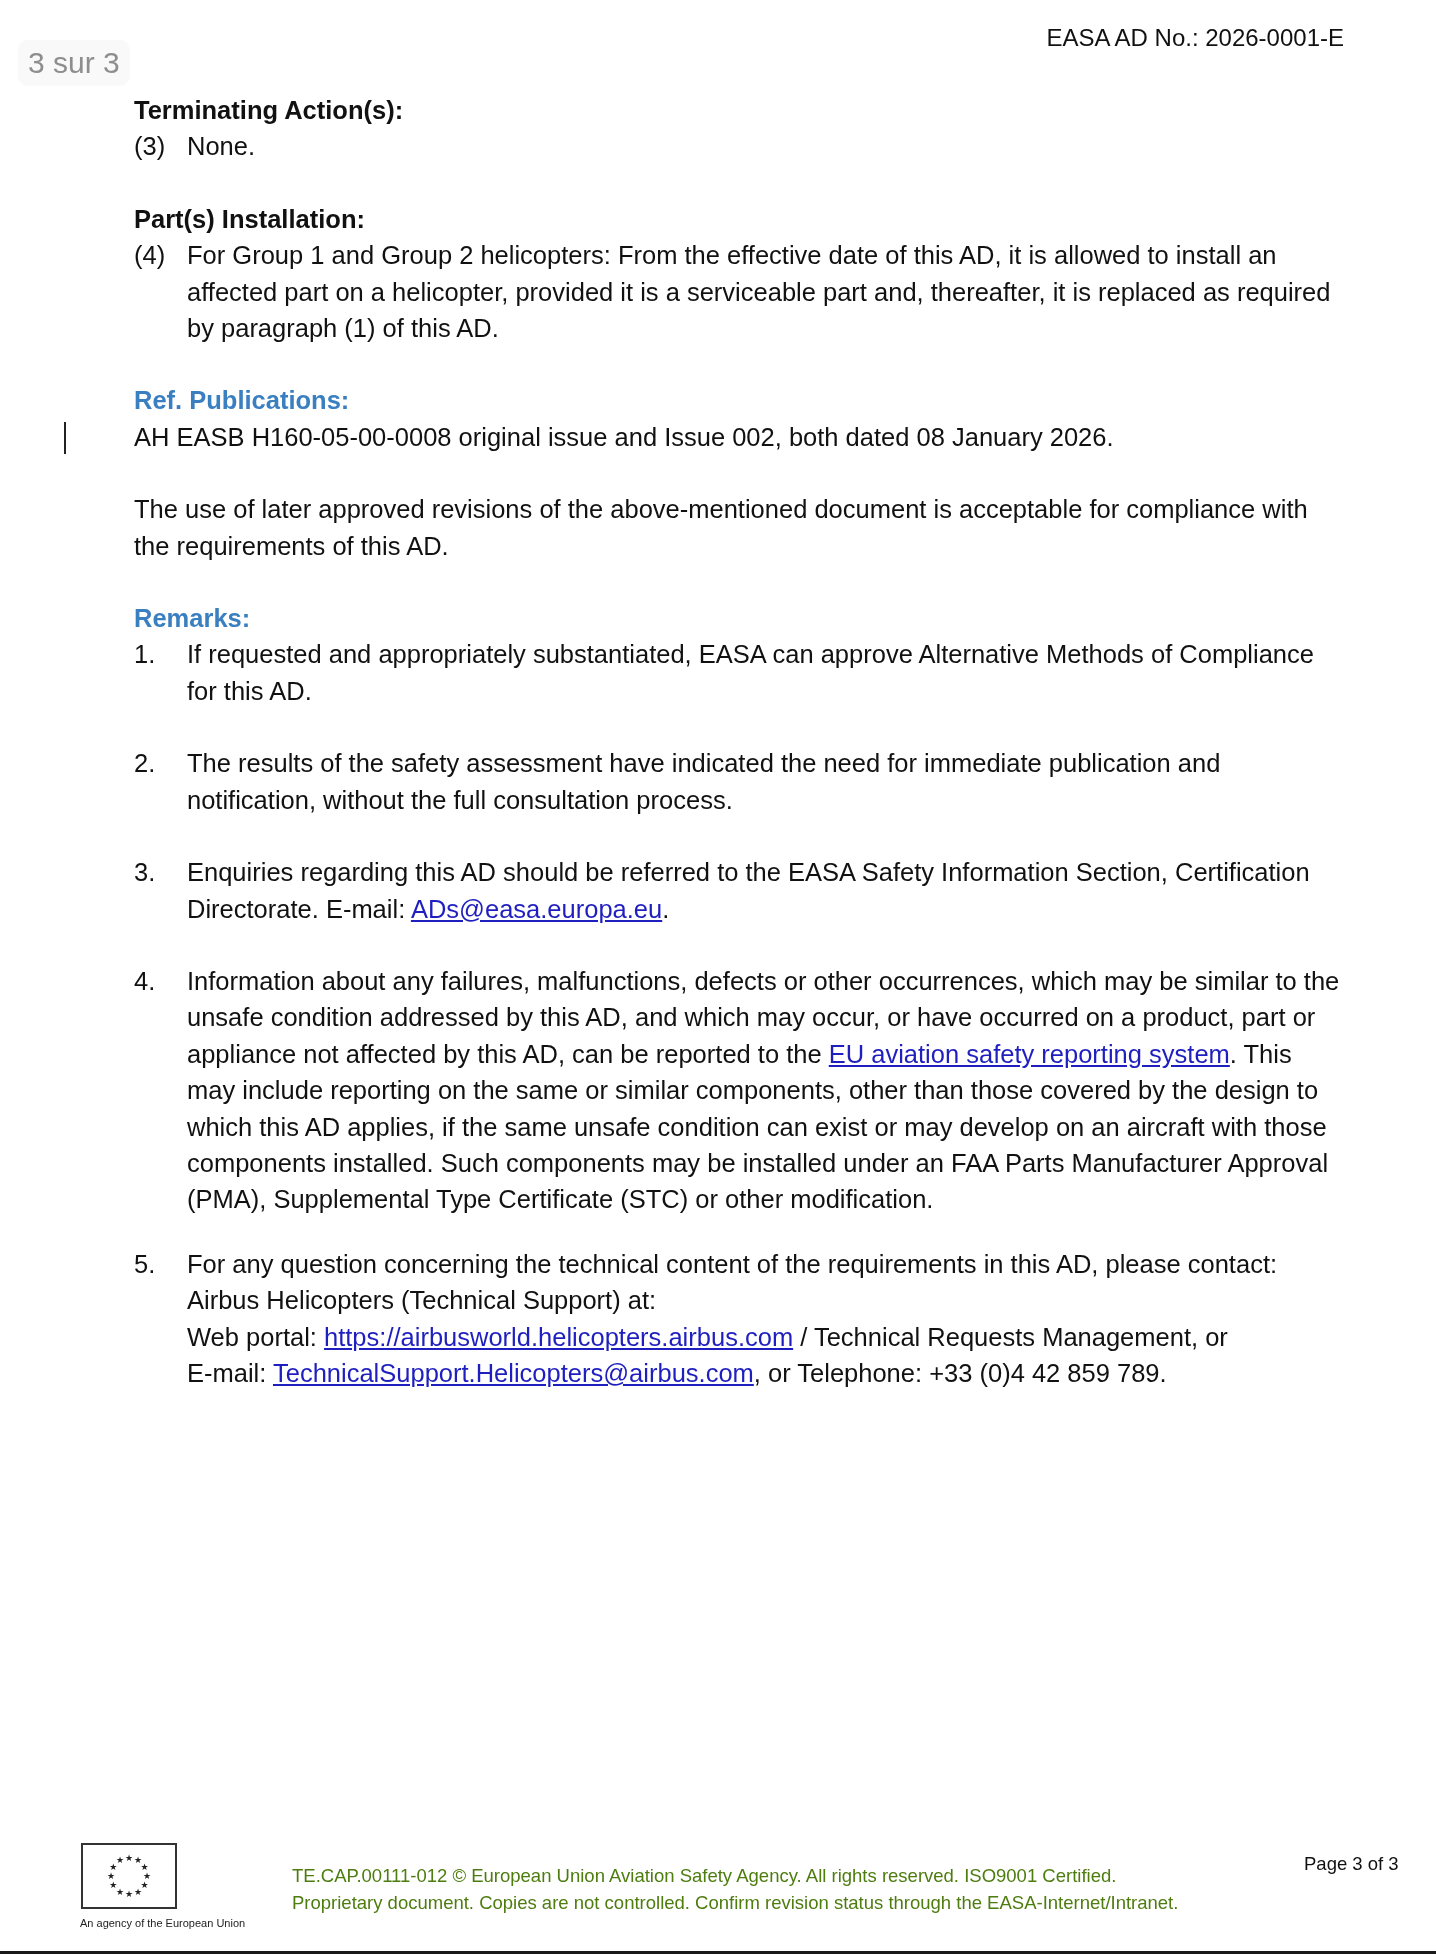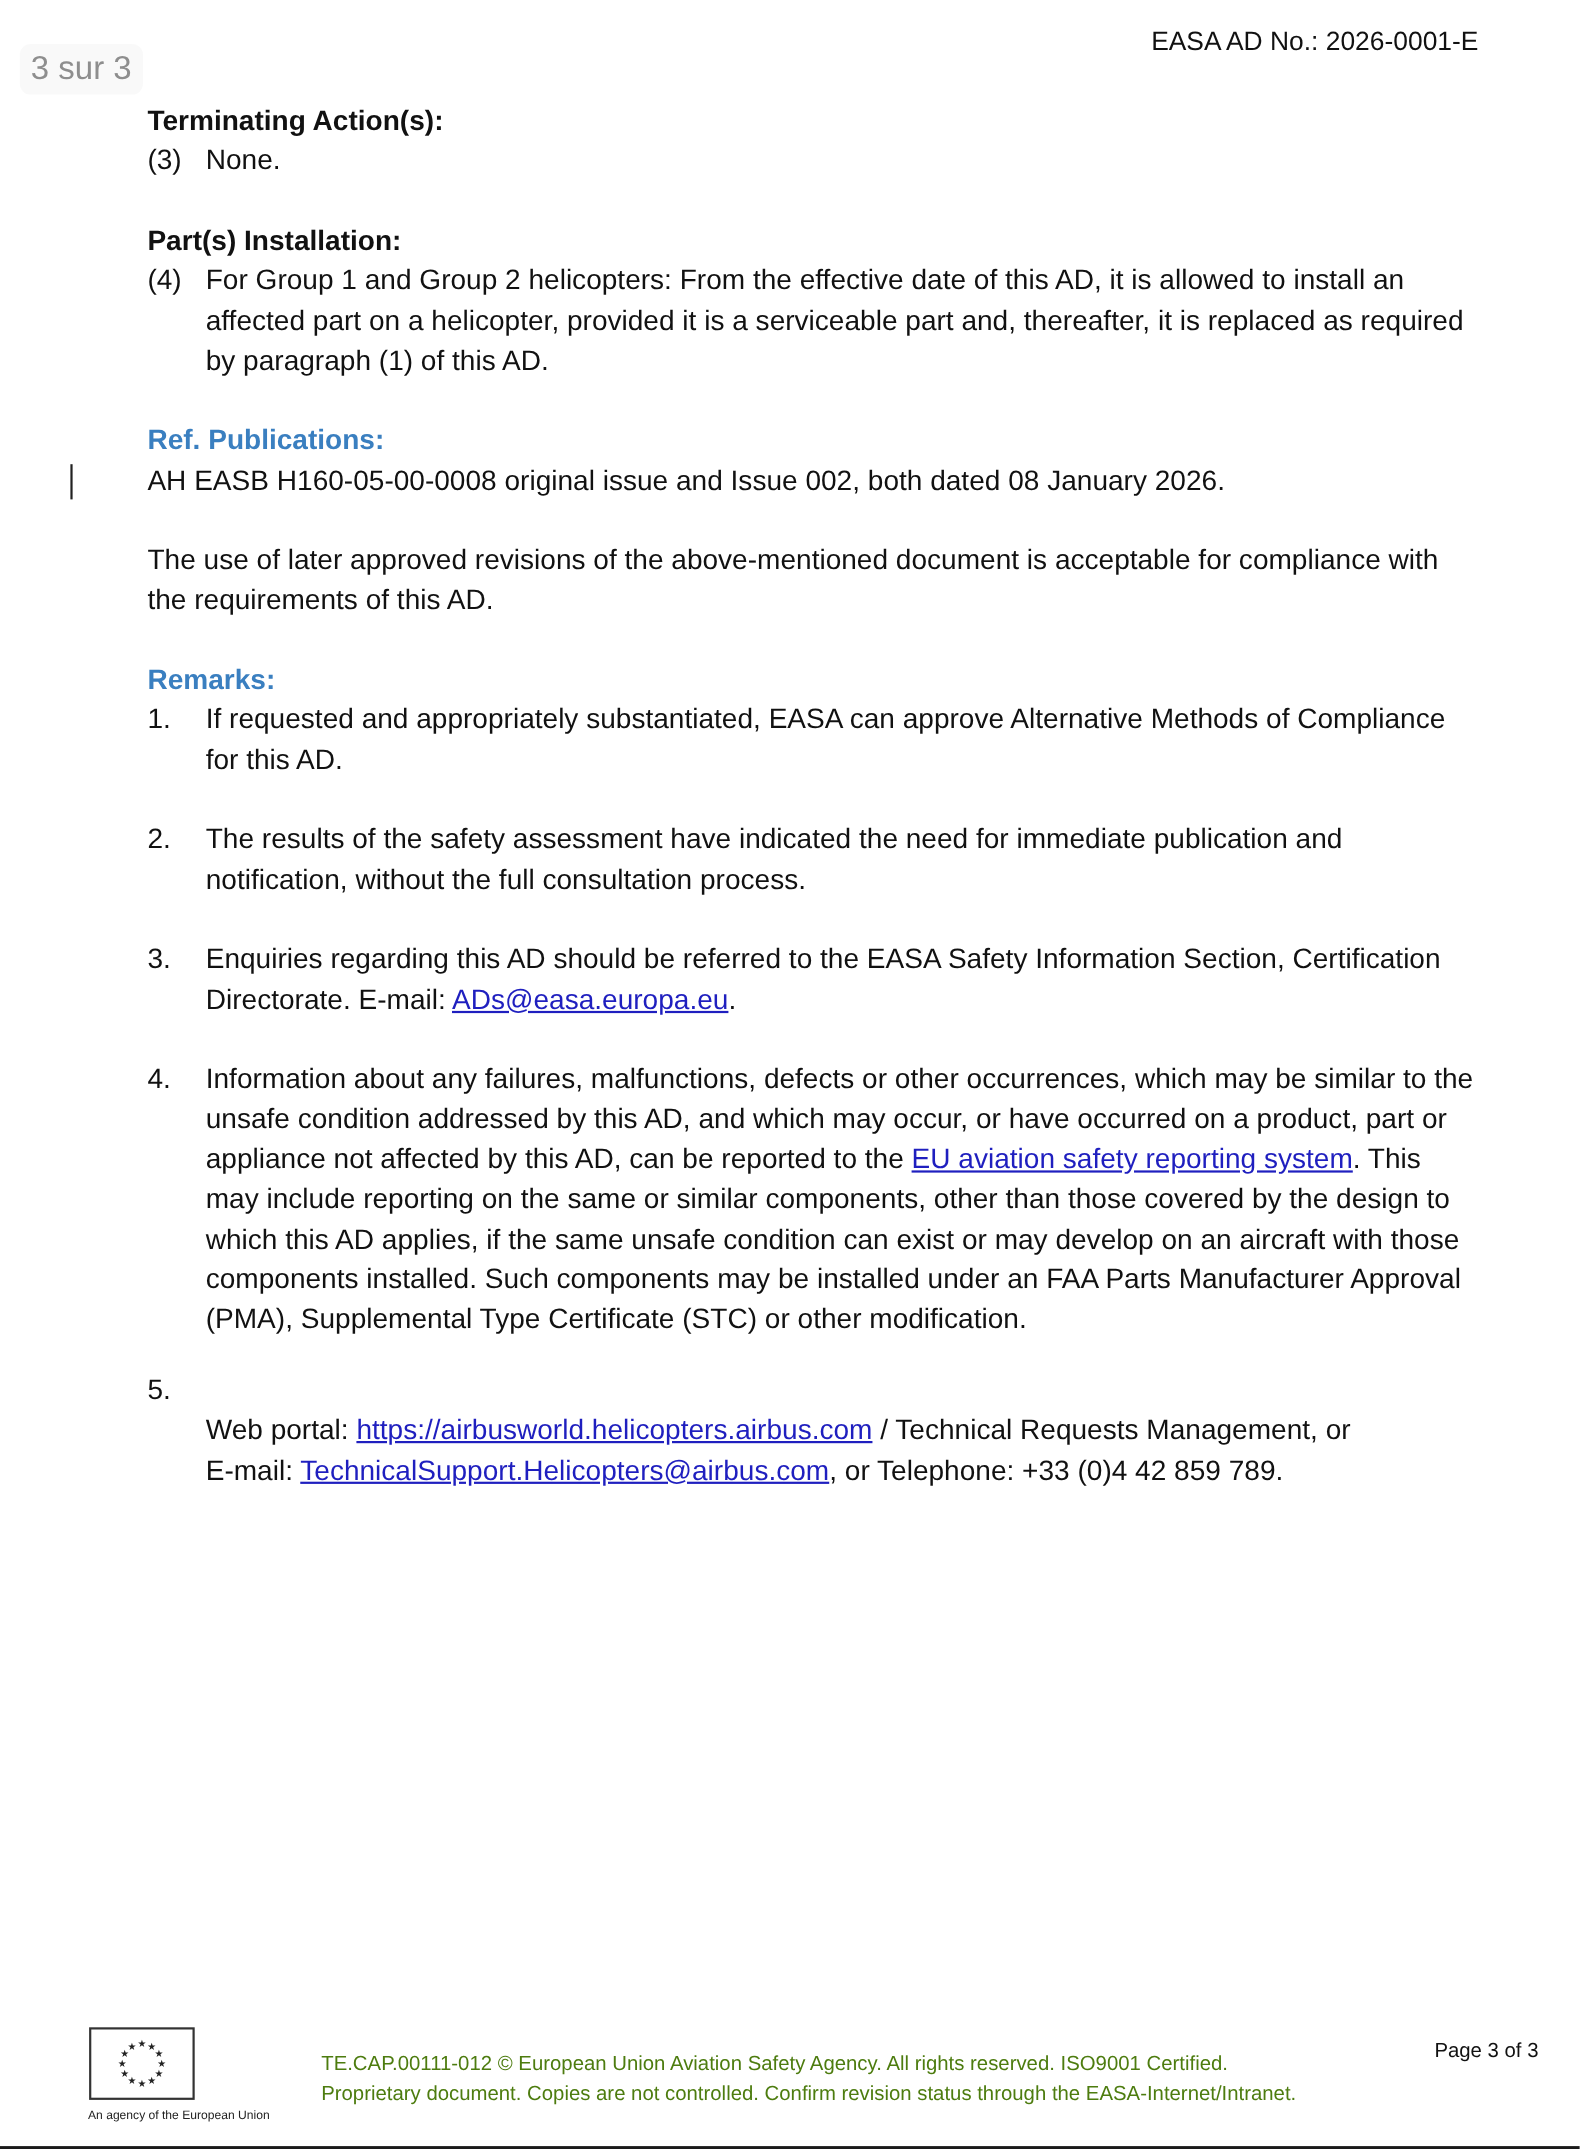--- a/index.html
+++ b/index.html
@@ -89,21 +89,21 @@
 
   <div class="item">
     <span class="num">4.</span>
     <span class="txt"><span>Information about any failures, malfunctions, defects or other occurrences, which may be similar to the unsafe condition addressed by this AD, and which may occur, or have occurred on a product, part or appliance not affected by this AD, can be reported to the </span><a class="link">EU aviation safety reporting system</a><span>. This may include reporting on the same or similar components, other than those covered by the design to which this AD applies, if the same unsafe condition can exist or may develop on an aircraft with those components installed. Such components may be installed under an FAA Parts Manufacturer Approval (PMA), Supplemental Type Certificate (STC) or other modification.</span></span>
   </div>
   <div class="item-gap" style="height:28px"></div>
 
   <div class="item">
     <span class="num">5.</span>
     <span class="txt">
-      <br>
+      <span>For any question concerning the technical content of the requirements in this AD, please contact: Airbus Helicopters (Technical Support) at:</span><br>
       <span>Web portal: </span><a class="link">https://airbusworld.helicopters.airbus.com</a><span> / Technical Requests Management, or</span><br>
       <span>E-mail: </span><a class="link">TechnicalSupport.Helicopters@airbus.com</a><span>, or Telephone: +33 (0)4 42 859 789.</span>
     </span>
   </div>
 </div>
 
 <div class="footer-logo">
   <svg width="92" height="62" viewBox="0 0 92 62" id="eu-stars">
       <text x="46.0" y="16.0" font-size="9" text-anchor="middle" fill="#222">★</text>
       <text x="55.0" y="18.4" font-size="9" text-anchor="middle" fill="#222">★</text>

